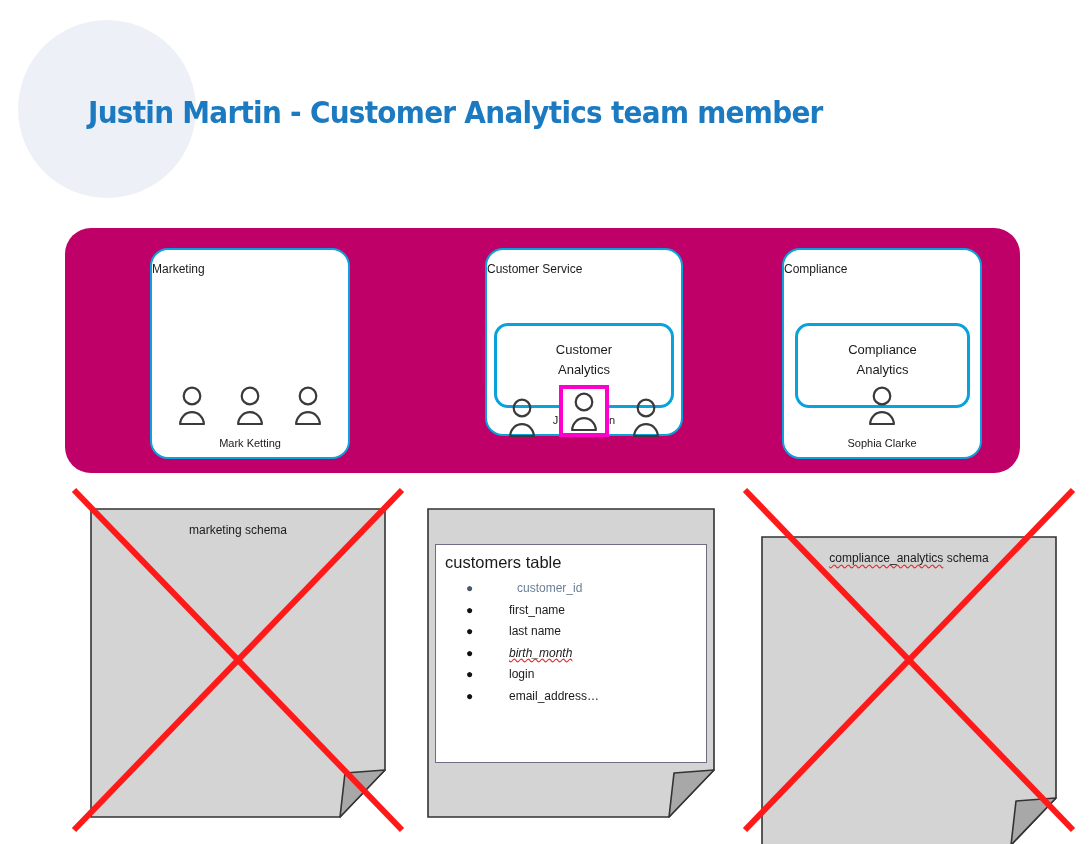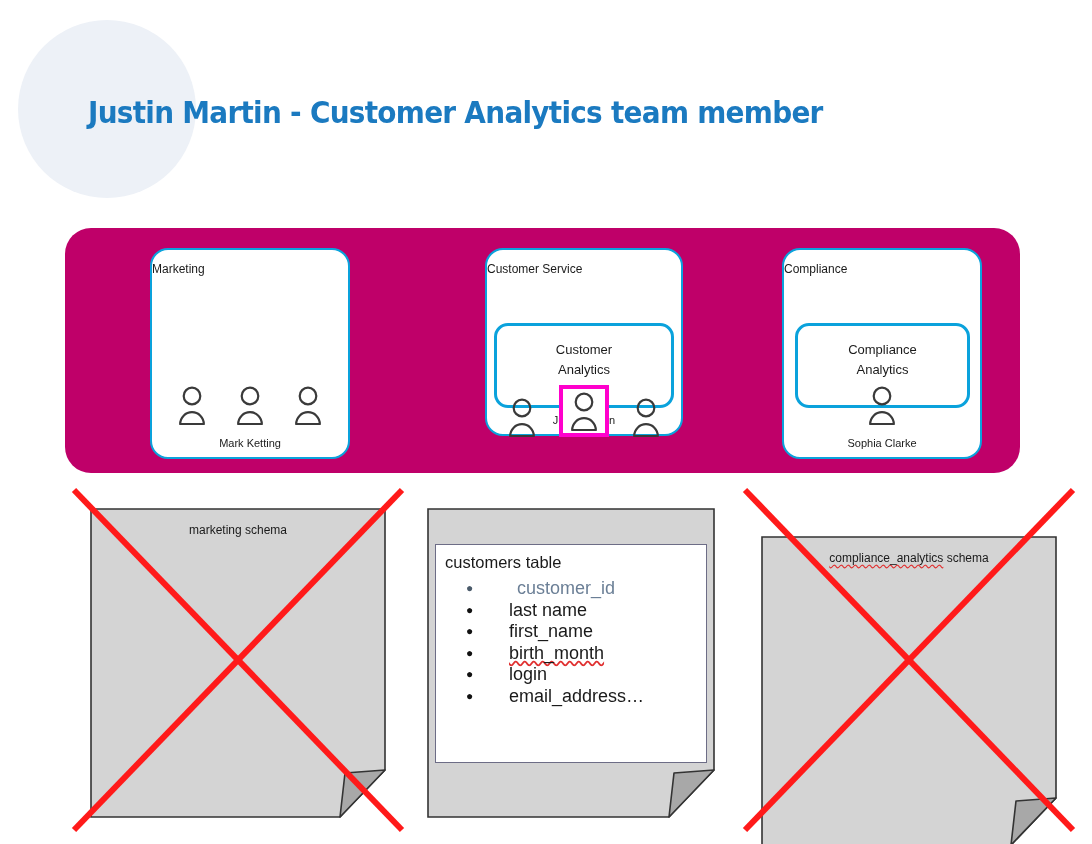--- a/index.html
+++ b/index.html
@@ -176,38 +176,39 @@
     left: 9px;
     top: 33px;
     margin: 0;
     padding: 0;
     list-style: none;
   }
   #column-list li {
     position: relative;
     height: 21.6px;
     line-height: 21.6px;
-    font-size: 18px;
+    font-size: 12px;
     color: #1a1a1a;
     padding-left: 64px;
   }
   #column-list li::before {
     content: "\25CF";
     position: absolute;
     left: 21px;
     top: 0;
     font-size: 12px;
     color: #111111;
   }
   #column-list li.muted { color: #6b7f96; padding-left: 72px; }
   #column-list li.muted::before { color: #4a5a6a; }
   #column-list li.squiggle .sq {
     text-decoration: underline wavy #e03030;
     text-decoration-skip-ink: none;
     text-underline-offset: 1px;
+    font-style: italic;
   }
 
   
   .cross-out {
     position: absolute;
     pointer-events: none;
   }
   .cross-out svg { display: block; overflow: visible; }
   #cross-marketing  { left: 70px;  top: 486px; }
   #cross-compliance { left: 741px; top: 486px; }
@@ -307,22 +308,22 @@
   <svg width="288" height="310" viewBox="0 0 288 310">
     <path d="M1,1 H287 V262 L242,309 H1 Z" fill="#d4d4d4" stroke="#333333" stroke-width="1.6"></path>
     <path d="M287,262 L242,309 L247,265 Z" fill="#a8a8a8" stroke="#333333" stroke-width="1.6" stroke-linejoin="round"></path>
   </svg>
 </div>
 
 <div id="table-panel">
   <div id="table-name">customers table</div>
   <ul id="column-list">
     <li class="muted"><span>customer_id</span></li>
+    <li><span>first_name</span></li>
     <li><span>last name</span></li>
-    <li><span>first_name</span></li>
     <li class="squiggle"><span class="sq">birth_month</span></li>
     <li><span>login</span></li>
     <li><span>email_address…</span></li>
   </ul>
 </div>
 
 <div class="schema-doc" id="doc-compliance">
   <svg width="296" height="310" viewBox="0 0 296 310">
     <path d="M1,1 H295 V262 L250,309 H1 Z" fill="#d4d4d4" stroke="#333333" stroke-width="1.6"></path>
     <path d="M295,262 L250,309 L255,265 Z" fill="#a8a8a8" stroke="#333333" stroke-width="1.6" stroke-linejoin="round"></path>

